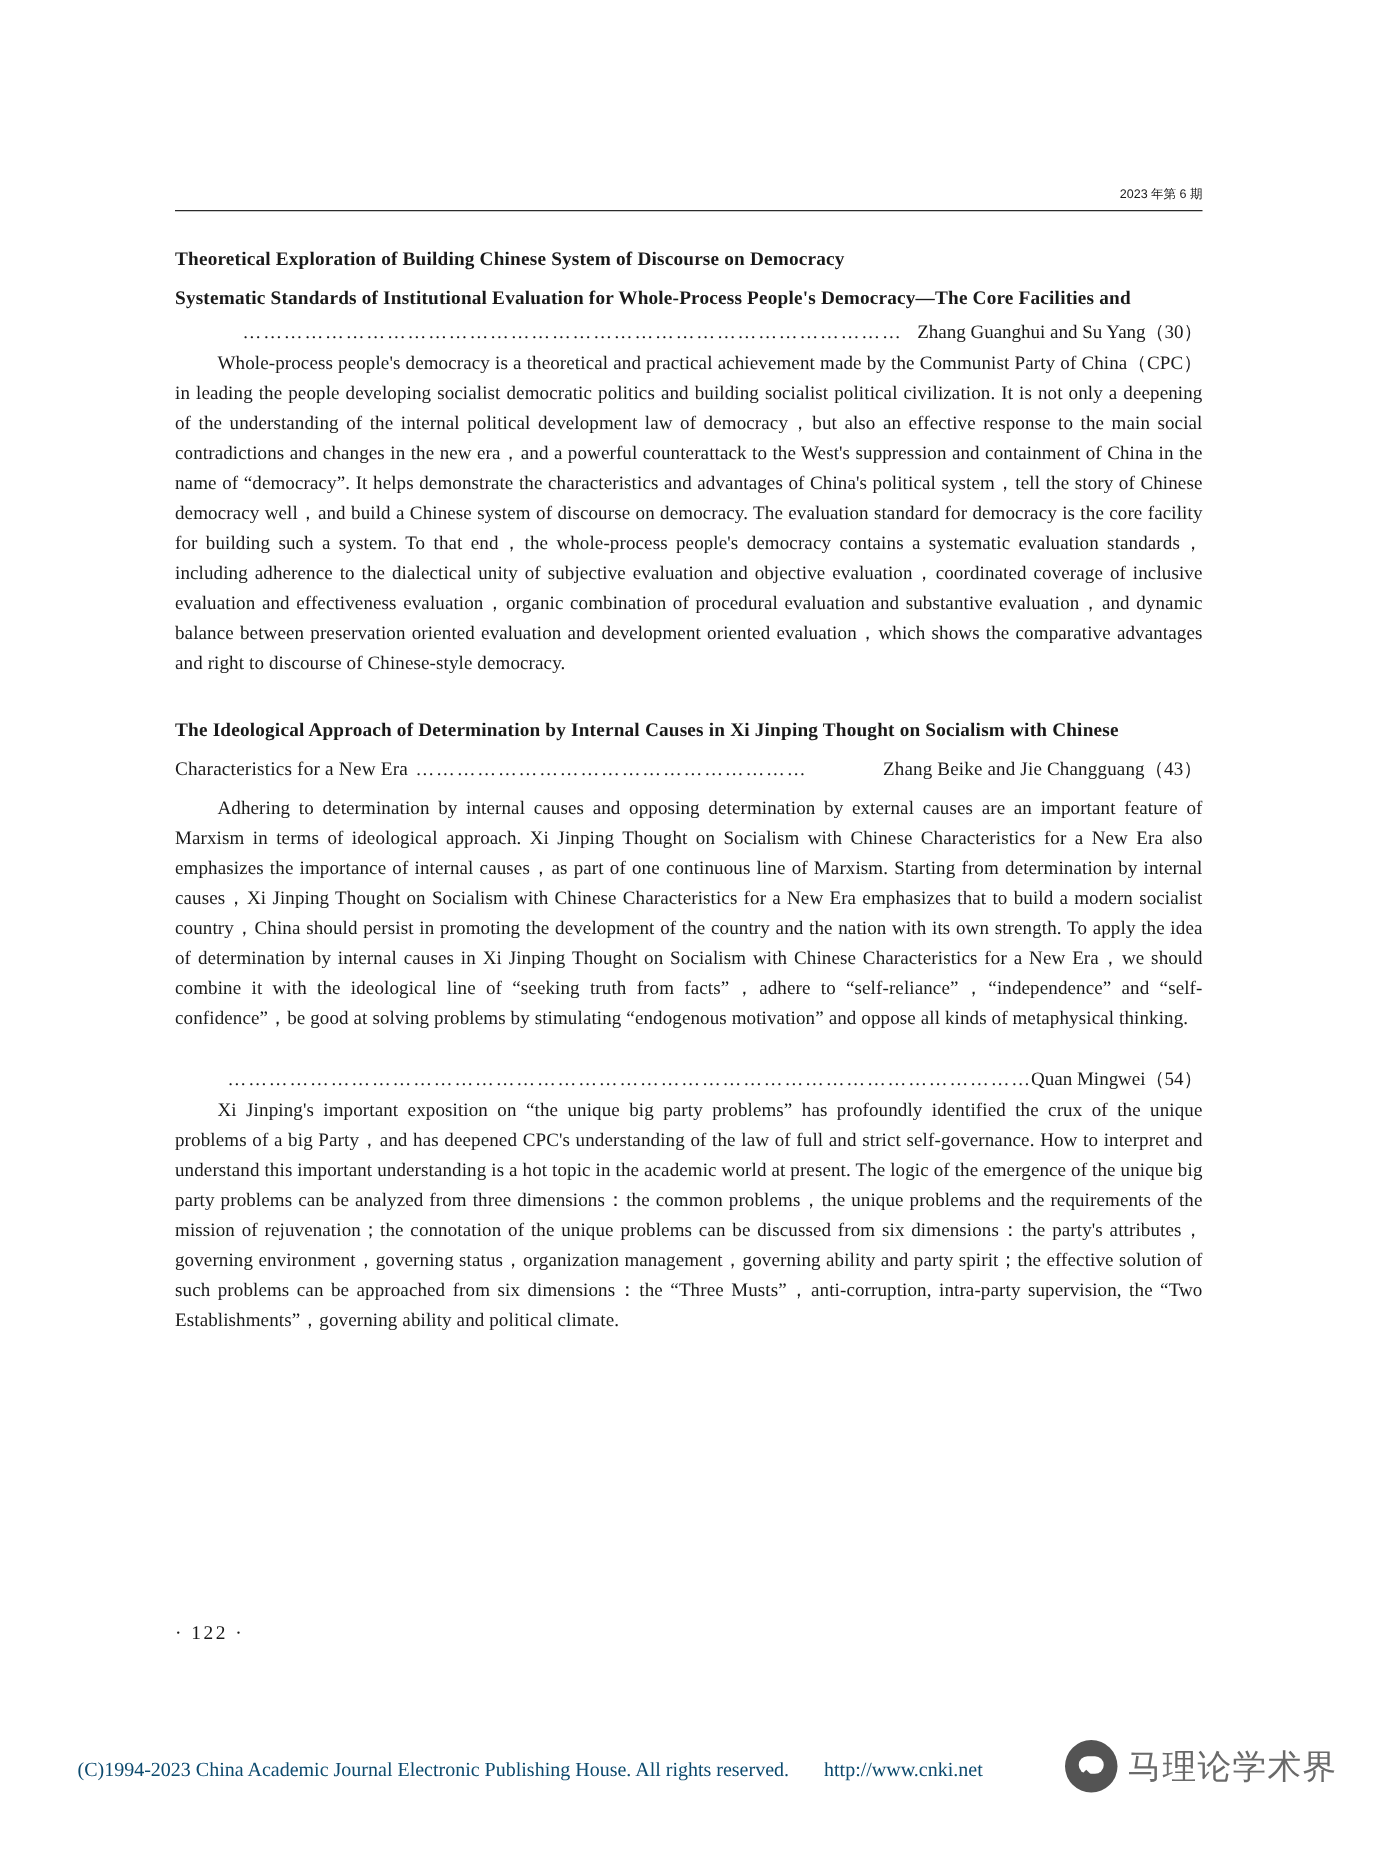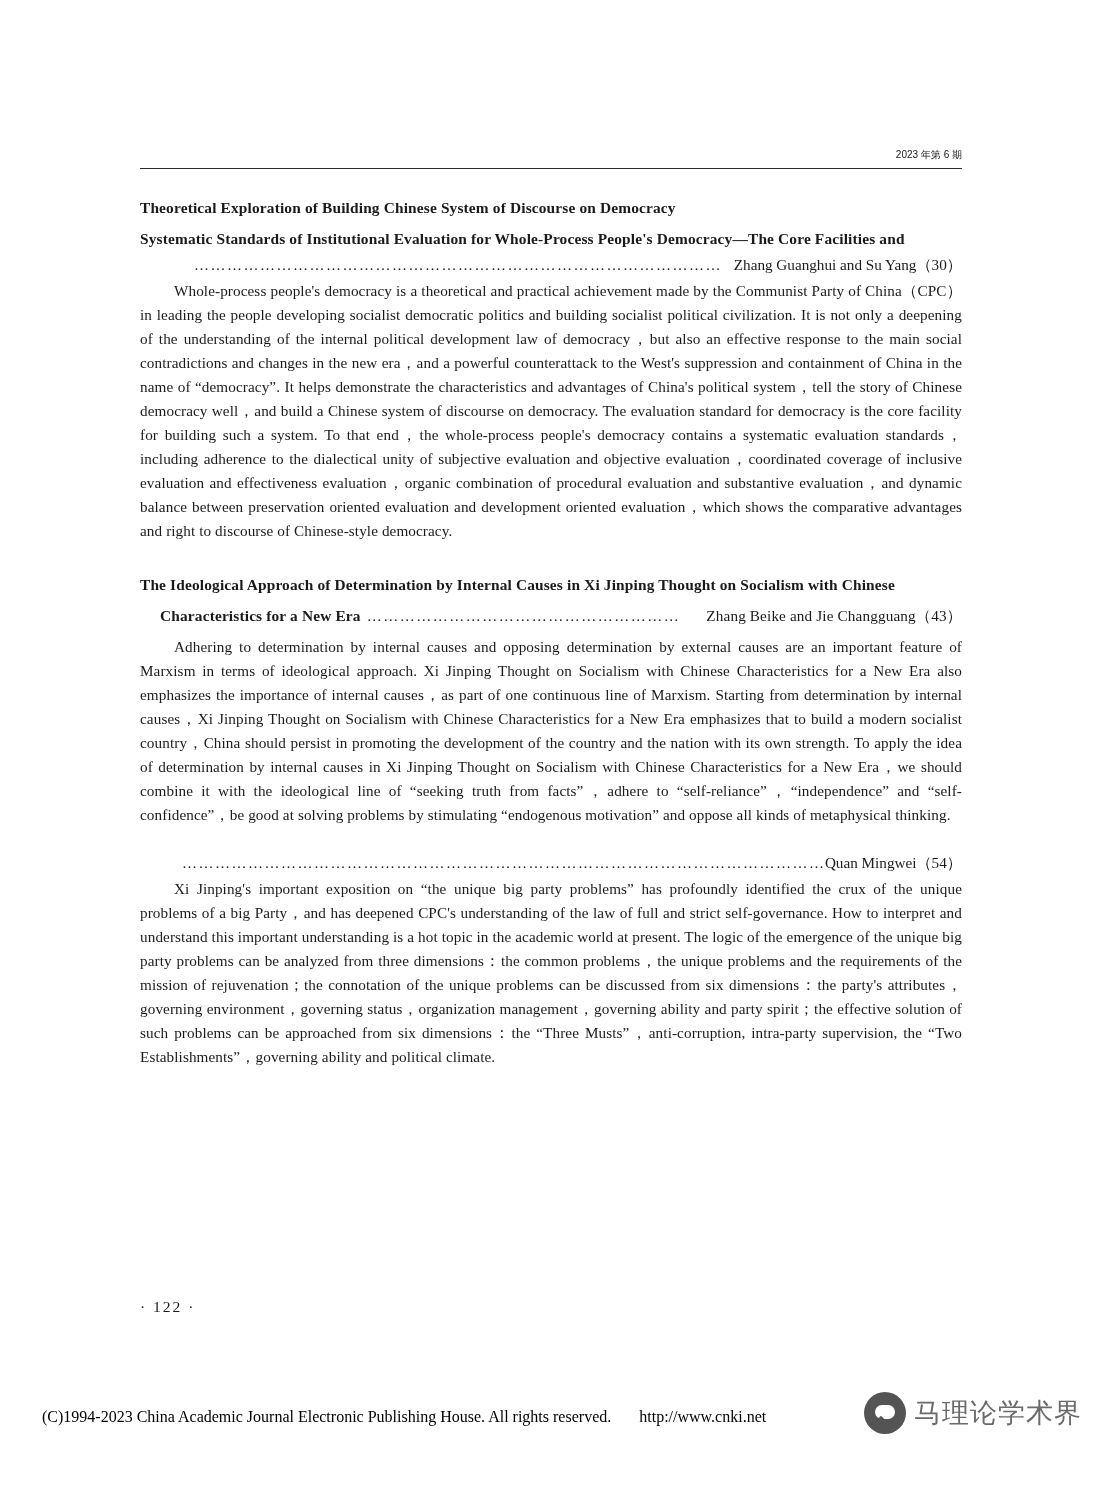--- a/index.html
+++ b/index.html
@@ -70,22 +70,21 @@
   .title-line {
     display: block;
   }
   .title-inline-wrap {
     display: flex;
     align-items: baseline;
     width: 100%;
   }
   .title-inline-wrap .t-text {
     white-space: nowrap;
-    font-weight: bold;
-    margin-left: 20px;
+    font-weight: normal;
   }
   .dots-fill {
     flex: 1;
     overflow: hidden;
     white-space: nowrap;
     font-weight: normal;
     font-size: 15px;
     letter-spacing: 1.5px;
     padding: 0 6px;
     color: #1a1a1a;
@@ -124,32 +123,32 @@
     top: 1298px;
     font-size: 15.5px;
     letter-spacing: 2px;
   }
   .footer {
     position: absolute;
     left: 0;
     top: 1408px;
     width: 1102px;
     text-align: left;
-    padding-left: 42px;
+    padding-left: 62px;
     box-sizing: border-box;
     font-size: 16px;
-    color: #000000;
+    color: #0c4a6e;
     font-family: "Liberation Serif", serif;
   }
   .footer .url {
     margin-left: 24px;
   }
   .watermark {
     position: absolute;
-    right: 20px;
+    right: 32px;
     top: 1392px;
     display: flex;
     align-items: center;
     gap: 8px;
     opacity: 0.82;
   }
   .wm-badge {
     width: 42px;
     height: 42px;
     border-radius: 50%;

